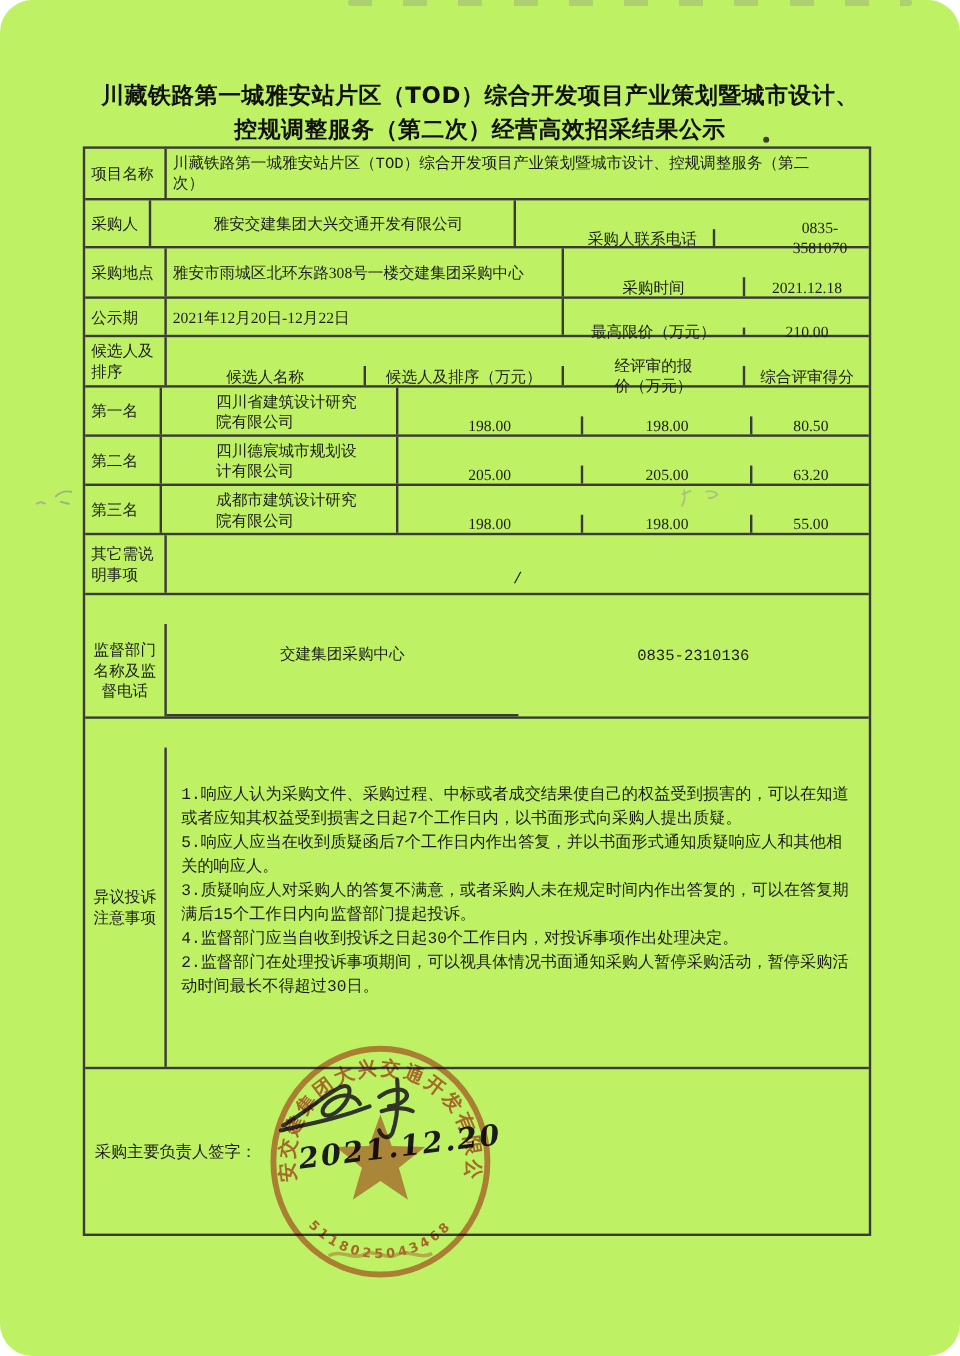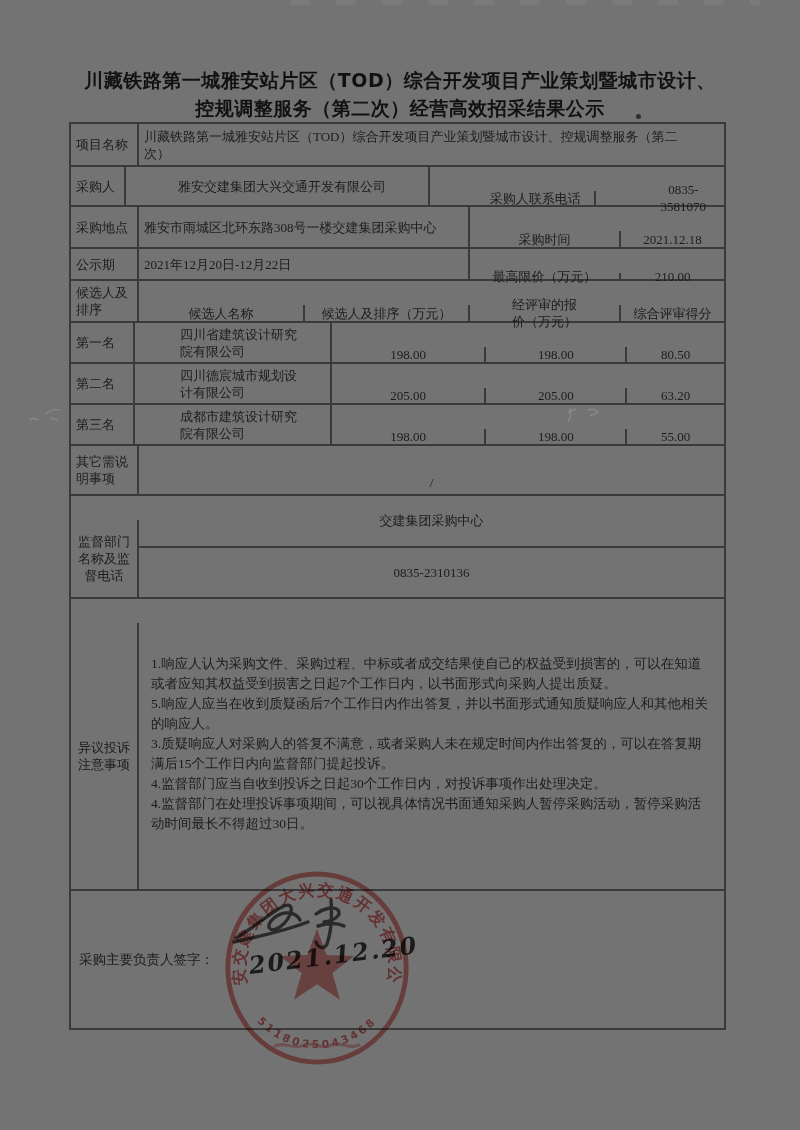--- a/index.html
+++ b/index.html
@@ -1,18 +1,18 @@
 <!DOCTYPE html>
 <html><head>
 <meta charset="utf-8">
 <style>
   html,body{margin:0;padding:0;background:#ffffff;}
   .page{
-    position:relative;width:800px;height:1130px;background:#737373;overflow:hidden;
-    font-family:"Liberation Serif","DejaVu Serif",serif;color:#1c1c1c;
+    position:relative;width:800px;height:1130px;background:#bef264;overflow:hidden;
+    font-family:"Liberation Serif","DejaVu Serif",serif;color:#1c1c1c;border-radius:27px;
   }
   
   .top-smudge{
     position:absolute;left:290px;top:0;width:470px;height:5px;opacity:.33;border-radius:2px;
     background:repeating-linear-gradient(90deg,#8a8a8a 0 20px,transparent 20px 46px);
   }
   .title{
     position:absolute;left:0;top:66px;width:100%;margin:0;text-align:center;
     font-family:"DejaVu Sans","Liberation Sans",sans-serif;font-weight:700;
     font-size:19px;line-height:28px;color:#111;letter-spacing:.5px;
@@ -28,39 +28,39 @@
     padding:2px 5px;font-size:13px;line-height:17px;
   }
   .cell:last-child{border-right:none;}
   .tc{justify-content:center;text-align:center;margin-top:24px;}
   .w-label{width:68px;}
   .w2{width:166px;}
   .w3{width:165px;}
   .w4{width:151px;}
   .w5{width:103px;}
   .w-c2{width:331px;}      
-  .w-wide{width:585px;}    
+  .w-wide{width:585px;font-family:Liberation Mono, monospace;}    
   .w-all{width:653px;}     
 
   .rh-project{height:43px;}
   .rh-purchaser{height:40px;gap:47px;}
   .rh-location{height:42px;}
   .rh-publicity{height:32px;}
   .rh-chead{height:42px;}
   .rh-cand{height:41px;}
   .rh-other{height:50px;}
   .rh-superv{height:103px;}
   .rh-objection{height:292px;}
   .rh-sign{height:137px;}
 
   .project-value{padding-right:45px;}
   .cand-name{padding-right:26px;margin-left:40px;}
   .hdr-eval{padding:0 36px;text-align:center;}
   
-  .superv-stack{flex-direction:column;padding:0;align-items:stretch;}
+  .superv-stack{flex-direction:row;padding:0;align-items:stretch;}
   .superv-sub{flex:1;display:flex;align-items:center;justify-content:center;text-align:center;box-sizing:border-box;}
   .superv-sub:first-child{border-bottom:2px solid #3a3a3a;}
   
   .objection-text{font-size:13.5px;line-height:20px;padding:0 8px 0 7px;display:block;align-self:center;}
   .sign-label{padding-left:8px;font-size:13.5px;}
 
   
   .overlay{position:absolute;pointer-events:none;}
   #stamp{left:219px;top:866px;mix-blend-mode:multiply;opacity:.88;}
   #sig{left:230px;top:892px;}
@@ -150,21 +150,21 @@
     </div>
 
     <div class="trow rh-objection">
       <div class="cell w-label tc">异议投诉注意事项</div>
       <div class="cell w-wide">
         <div class="objection-text">
           <div>1.响应人认为采购文件、采购过程、中标或者成交结果使自己的权益受到损害的，可以在知道或者应知其权益受到损害之日起7个工作日内，以书面形式向采购人提出质疑。</div>
           <div>5.响应人应当在收到质疑函后7个工作日内作出答复，并以书面形式通知质疑响应人和其他相关的响应人。</div>
           <div>3.质疑响应人对采购人的答复不满意，或者采购人未在规定时间内作出答复的，可以在答复期满后15个工作日内向监督部门提起投诉。</div>
           <div>4.监督部门应当自收到投诉之日起30个工作日内，对投诉事项作出处理决定。</div>
-          <div>4.监督部门在处理投诉事项期间，可以视具体情况书面通知采购人暂停采购活动，暂停采购活动时间最长不得超过30日。</div>
+          <div>2.监督部门在处理投诉事项期间，可以视具体情况书面通知采购人暂停采购活动，暂停采购活动时间最长不得超过30日。</div>
         </div>
       </div>
     </div>
 
     <div class="trow rh-sign">
       <div class="cell w-all sign-label">
         <span>采购主要负责人签字：</span>
       </div>
     </div>
   </div>

